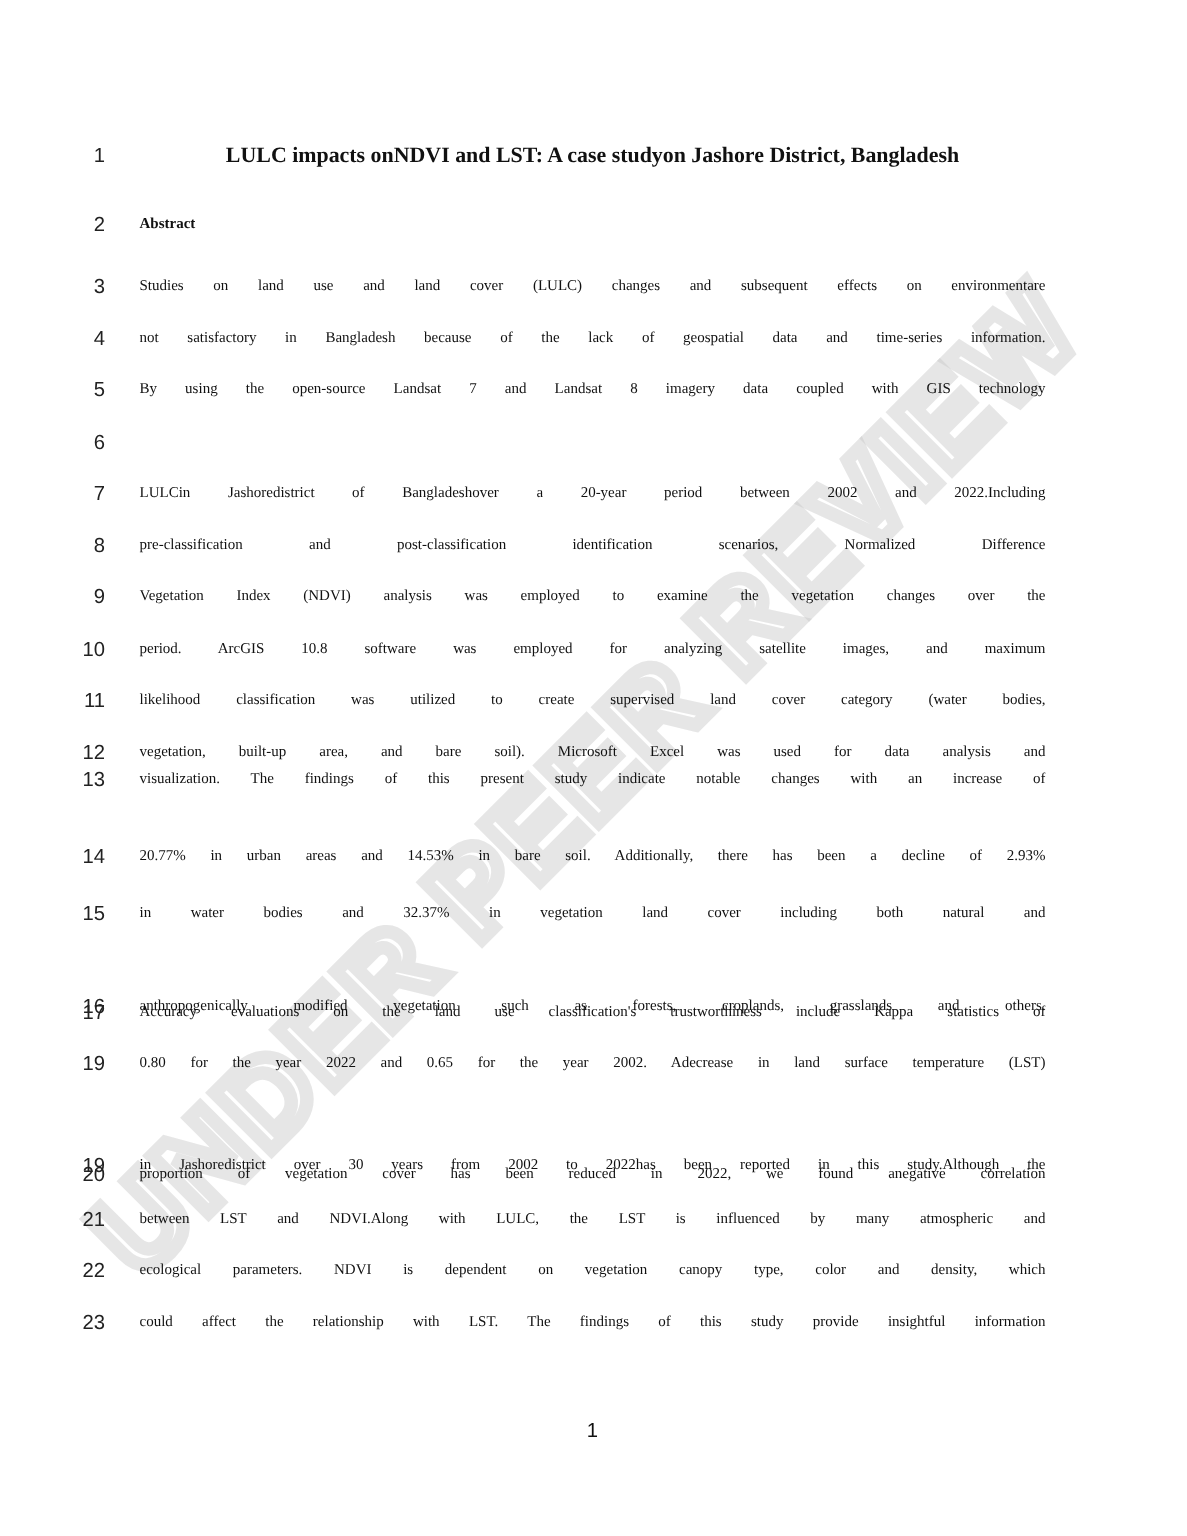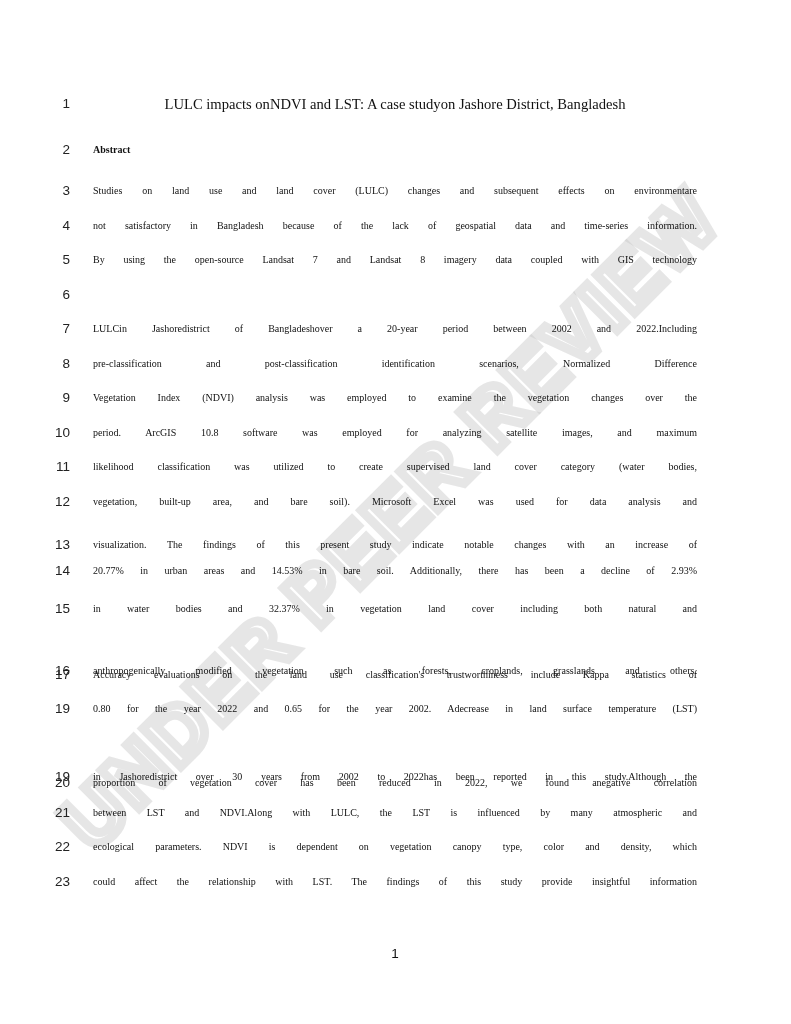--- a/index.html
+++ b/index.html
@@ -20,21 +20,21 @@
     position: absolute; left: 93px; width: 604px;
     font-size: 10px; line-height: 20px;
     white-space: nowrap; overflow: visible;
   }
   .ltext.justify {
     text-align: justify; text-align-last: justify; white-space: normal;
     height: 20px; overflow: hidden;
   }
   .title {
     position: absolute; left: 93px; width: 604px; text-align: center;
-    font-weight: normal; font-size: 14.6px; line-height: 20px;
+    font-weight: bold; font-size: 14.6px; line-height: 20px;
   }
   .heading { font-weight: bold; }
   .pagenum {
     position: absolute; left: 385px; width: 20px; top: 944px; text-align: center;
     font-family: "Liberation Sans", sans-serif; font-size: 13.5px; line-height: 20px;
   }
   .watermark {
     position: absolute; left: 390px; top: 520px;
     transform: translate(-50%, -50%) rotate(-45deg);
     font-family: "Liberation Sans", sans-serif; font-size: 78px;
@@ -91,21 +91,21 @@
         <span class="ltext justify">period. ArcGIS 10.8 software was employed for analyzing satellite images, and maximum</span>
       </div>
       <div class="line" style="top: 457.4px;">
         <span class="lnum">11</span>
         <span class="ltext justify">likelihood classification was utilized to create supervised land cover category (water bodies,</span>
       </div>
       <div class="line" style="top: 491.95px;">
         <span class="lnum">12</span>
         <span class="ltext justify">vegetation, built-up area, and bare soil). Microsoft Excel was used for data analysis and</span>
       </div>
-      <div class="line" style="top: 535px;">
+      <div class="line" style="top: 510px;">
         <span class="lnum">13</span>
         <span class="ltext justify">visualization. The findings of this present study indicate notable changes with an increase of</span>
       </div>
       <div class="line" style="top: 561.05px;">
         <span class="lnum">14</span>
         <span class="ltext justify">20.77% in urban areas and 14.53% in bare soil. Additionally, there has been a decline of 2.93%</span>
       </div>
       <div class="line" style="top: 599px;">
         <span class="lnum">15</span>
         <span class="ltext justify">in water bodies and 32.37% in vegetation land cover including both natural and</span>

